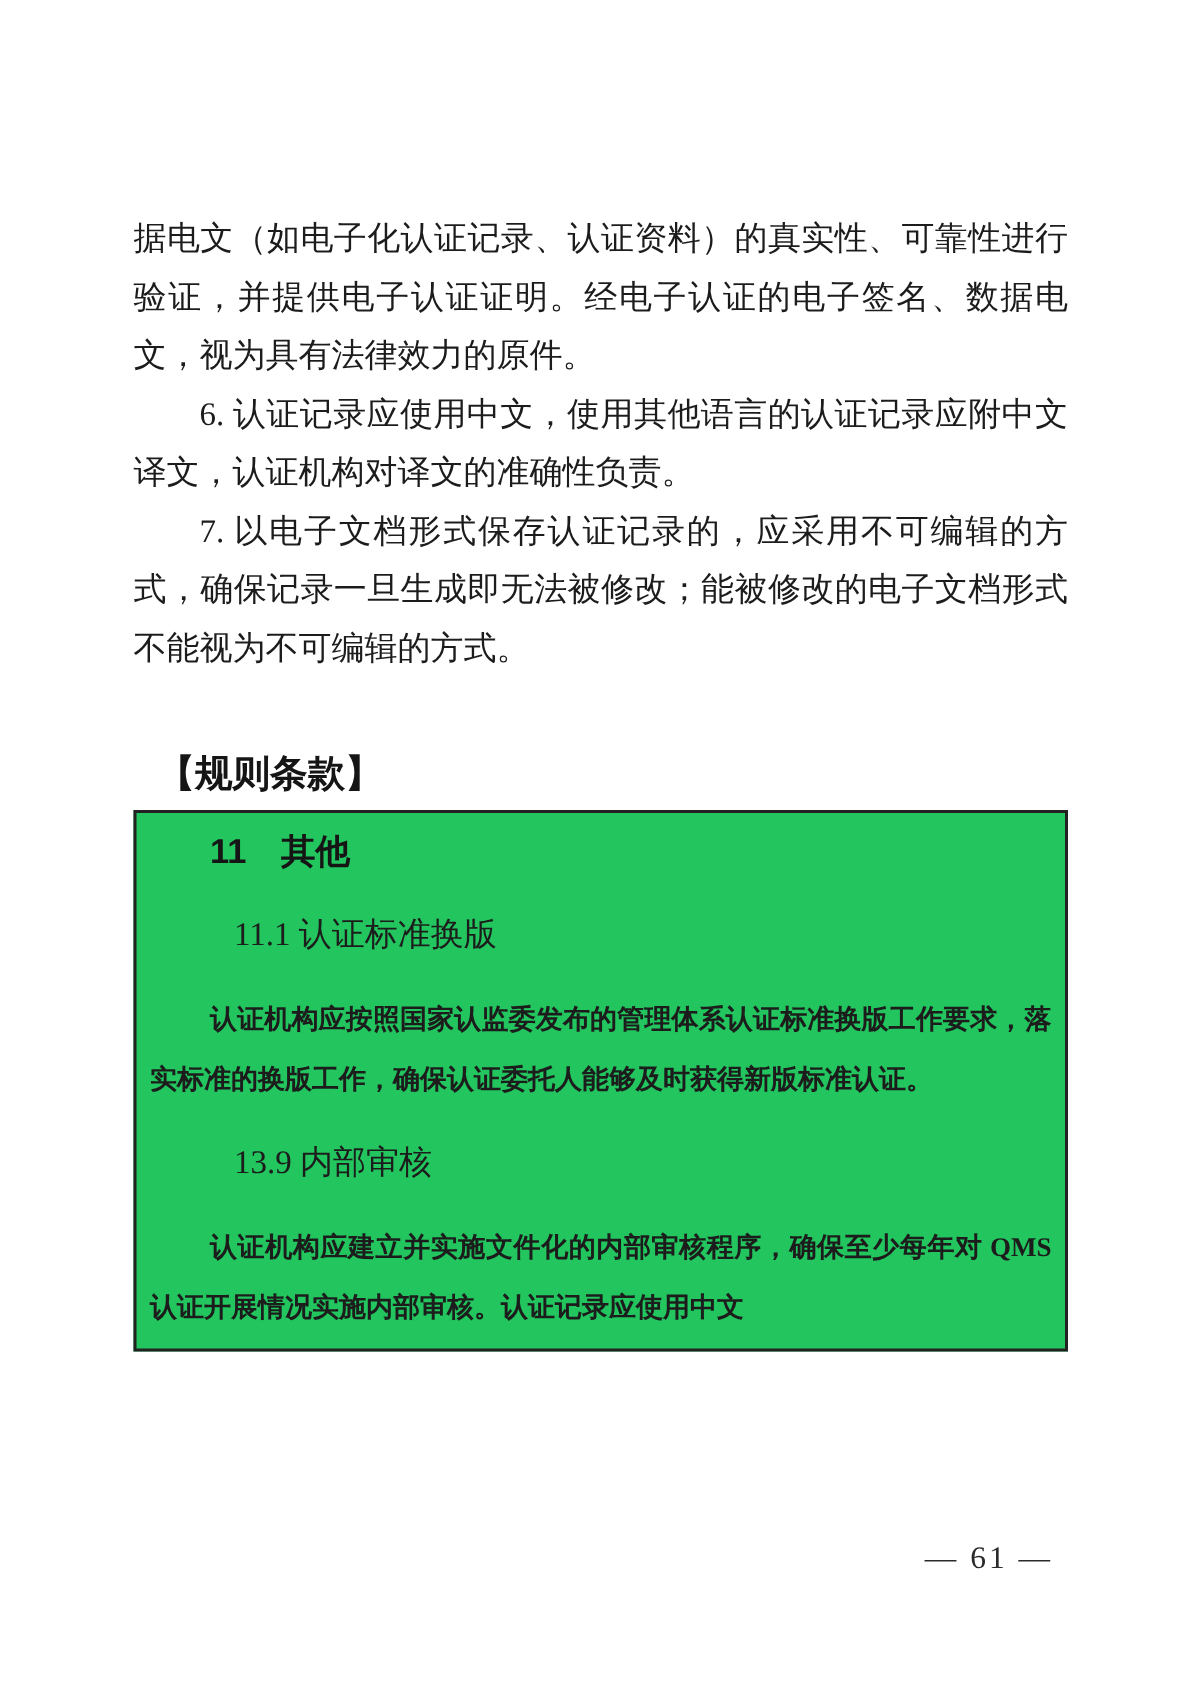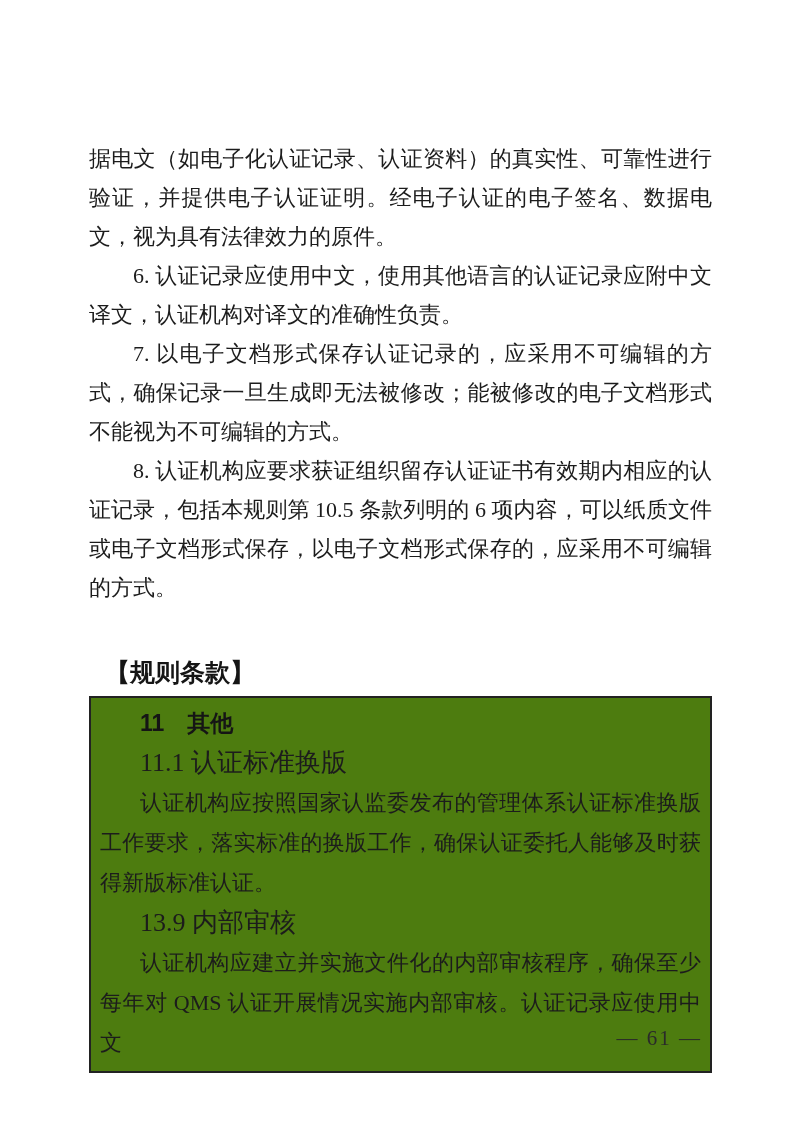--- a/index.html
+++ b/index.html
@@ -37,47 +37,48 @@
     font-family: "Liberation Sans", "DejaVu Sans", sans-serif;
     font-weight: bold;
     font-size: 25px;
     line-height: 30px;
     color: #151515;
   }
   .rule-box {
     margin-top: 9px;
     border: 2px solid #222222;
     padding: 5px 9px 8px 9px;
-    background: #4d7c0f;
+    background: #22c55e;
   }
   .box-heading {
     margin: 0;
     font-family: "Liberation Sans", "DejaVu Sans", sans-serif;
     font-weight: bold;
     font-size: 23px;
     line-height: 40px;
     text-indent: 40px;
     color: #151515;
   }
   .box-subheading {
-    margin: 0;
+    margin: 16px;
     font-family: "Liberation Serif", "DejaVu Serif", serif;
-    font-size: 26px;
+    font-size: 22px;
     line-height: 40px;
     text-indent: 40px;
     color: #1c1c1c;
   }
   .box-par {
     margin: 0;
     font-family: "Liberation Serif", "DejaVu Serif", serif;
-    font-size: 22px;
+    font-size: 18px;
     line-height: 40px;
     text-align: justify;
     text-indent: 40px;
     color: #1c1c1c;
+    font-weight: bold;
   }
   .page-number {
     position: absolute;
     top: 1026px;
     right: 98px;
     font-family: "Liberation Serif", "DejaVu Serif", serif;
     font-size: 21px;
     letter-spacing: 2px;
     color: #2a2a2a;
   }
@@ -87,21 +88,20 @@
 
 <div class="page">
   <div class="content">
 
     <p class="body-par">据电文（如电子化认证记录、认证资料）的真实性、可靠性进行验证，并提供电子认证证明。经电子认证的电子签名、数据电文，视为具有法律效力的原件。</p>
 
     <p class="body-par num-par">6. 认证记录应使用中文，使用其他语言的认证记录应附中文译文，认证机构对译文的准确性负责。</p>
 
     <p class="body-par num-par">7. 以电子文档形式保存认证记录的，应采用不可编辑的方式，确保记录一旦生成即无法被修改；能被修改的电子文档形式不能视为不可编辑的方式。</p>
 
-    <p class="body-par num-par">8. 认证机构应要求获证组织留存认证证书有效期内相应的认证记录，包括本规则第 10.5 条款列明的 6 项内容，可以纸质文件或电子文档形式保存，以电子文档形式保存的，应采用不可编辑的方式。</p>
 
     <h2 class="section-heading">【规则条款】</h2>
 
     <div class="rule-box">
       <p class="box-heading">11　其他</p>
 
       <p class="box-subheading">11.1 认证标准换版</p>
 
       <p class="box-par">认证机构应按照国家认监委发布的管理体系认证标准换版工作要求，落实标准的换版工作，确保认证委托人能够及时获得新版标准认证。</p>
 

